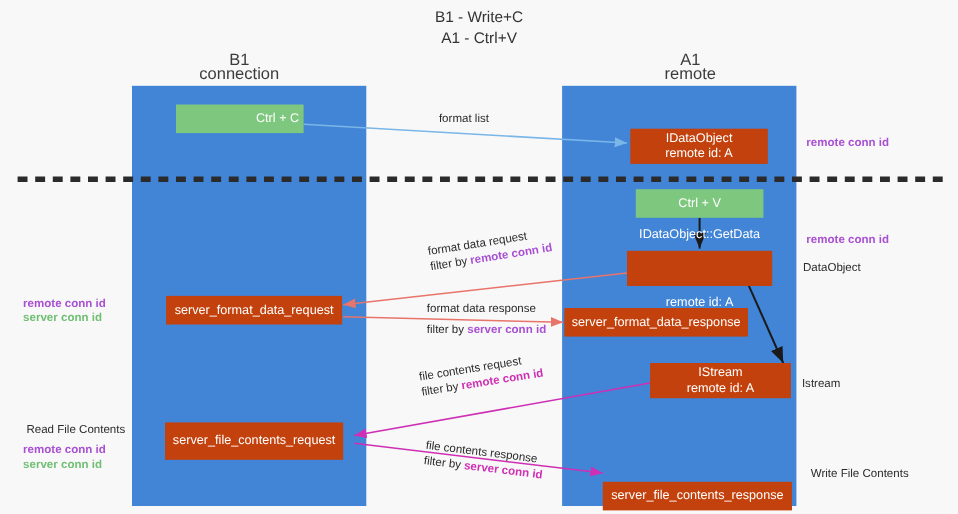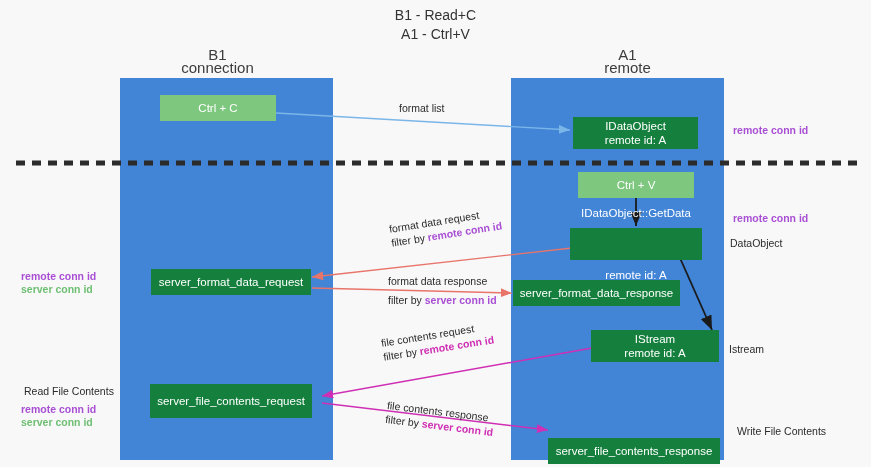--- a/index.html
+++ b/index.html
@@ -40,21 +40,21 @@
     display: flex;
     flex-direction: column;
     align-items: center;
     justify-content: center;
     color: #ffffff;
     font-size: 11.5px;
     line-height: 14px;
     text-align: center;
     padding: 2px 4px;
   }
-  .box.orange { background: #15803d; }
+  .box.orange { background: #c2410c; }
   .box.green  { background: #7ec77f; }
   .box .l2 { font-size: 11.5px; }
 
   .edge-label {
     position: absolute;
     font-size: 10.5px;
     color: #2b2b2b;
     white-space: nowrap;
     line-height: 14px;
   }
@@ -79,21 +79,21 @@
     color: #333333;
     line-height: 19px;
   }
 </style>
 </head>
 <body>
 
 <div id="canvas">
 
   <div class="title" style="left:0; top:6px;">
-    <div>B1 - Read+C</div>
+    <div>B1 - Write+C</div>
     <div>A1 - Ctrl+V</div>
   </div>
 
   <div class="lane-head" style="left:145px; top:48px; width:145px;">
     <div>B1</div>
     <div>connection</div>
   </div>
   <div class="lane-head" style="left:555px; top:48px; width:145px;">
     <div>A1</div>
     <div>remote</div>
@@ -128,21 +128,21 @@
 
     <path d="M312,288 L512,293" stroke="#e8746a" stroke-width="1.4" fill="none" marker-end="url(#ah-red)"></path>
 
     <path d="M680,258 L712,330" stroke="#1a1a1a" stroke-width="1.8" fill="none" marker-end="url(#ah-black)"></path>
 
     <path d="M592,348 L322,396" stroke="#cf2fb4" stroke-width="1.4" fill="none" marker-end="url(#ah-magenta)"></path>
 
     <path d="M322,403 L548,430" stroke="#cf2fb4" stroke-width="1.4" fill="none" marker-end="url(#ah-magenta)"></path>
   </svg>
 
-  <div class="box green" style="left:160px; top:95px; width:116px; height:26px;">
+  <div class="box green" style="left:160px; top:95px; width:116px; height:26px;align-items:flex-end;">
     <div>Ctrl + C</div>
   </div>
 
   <div class="box orange" style="left:573px; top:117px; width:125px; height:32px;">
     <div>IDataObject</div>
     <div class="l2">remote id: A</div>
   </div>
 
   <div class="box green" style="left:578px; top:172px; width:116px; height:26px;">
     <div>Ctrl + V</div>

